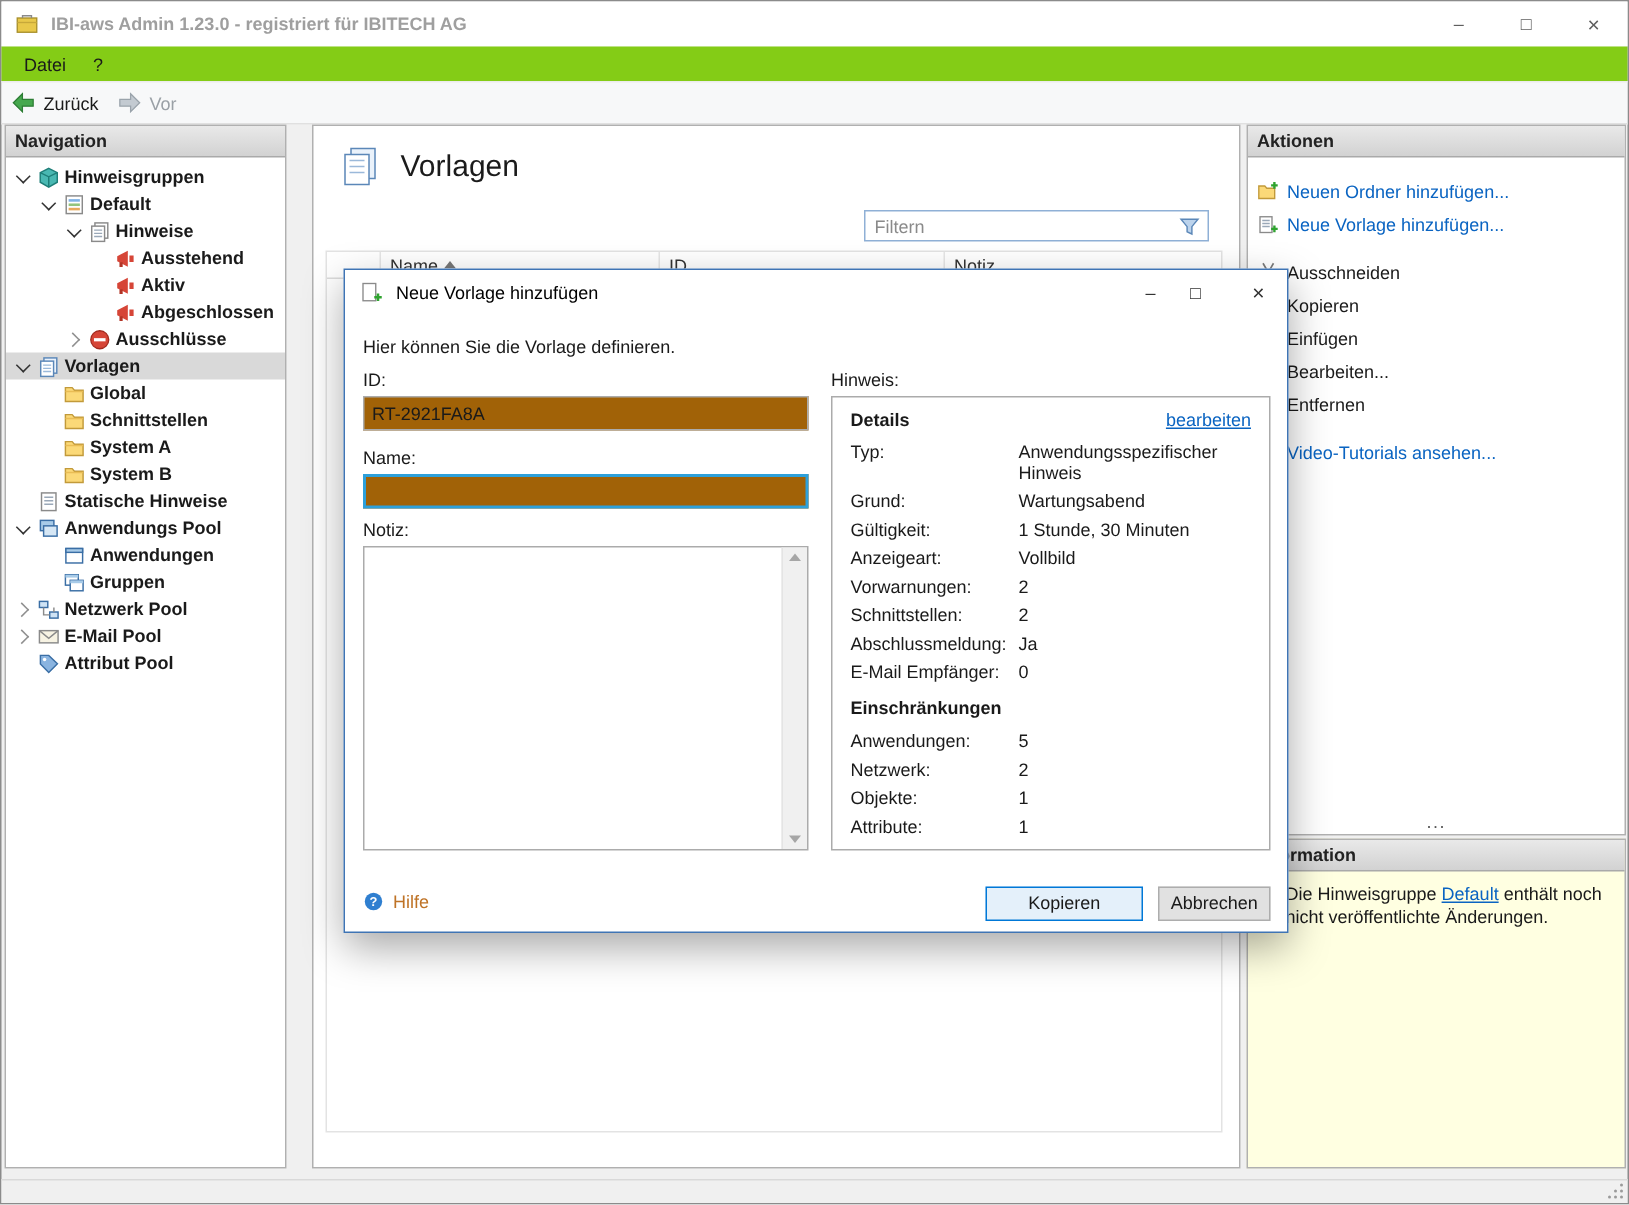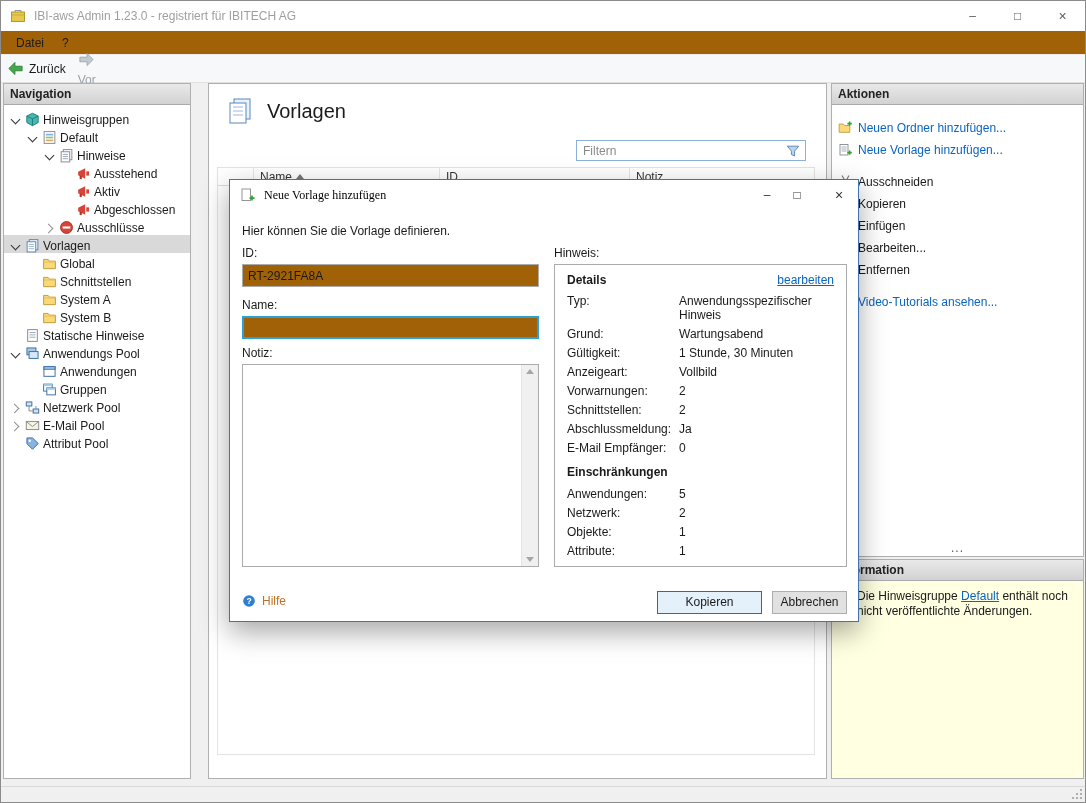--- a/index.html
+++ b/index.html
@@ -9,40 +9,40 @@
     font-size:12px; color:#1a1a1a; background:#f0f0f0;
     position:relative; overflow:hidden;
   }
   svg { display:block; }
 
   .app { position:absolute; inset:0; border:1px solid #8b8b8b; background:#f0f0f0; }
 
   
   .titlebar { position:absolute; top:0; left:0; right:0; height:30px; background:#fff; display:flex; align-items:center; }
   .app-icon { width:16px; height:16px; margin-left:9px; flex:0 0 16px; }
-  .win-title { margin-left:8px; color:#9f9f9f; white-space:nowrap; }
+  .win-title { margin-left:8px; color:#9f9f9f; white-space:nowrap;font-weight:bold; }
   .win-controls { margin-left:auto; display:flex; height:100%; }
   .win-btn { width:45px; display:flex; align-items:center; justify-content:center; color:#5f5f5f; font-size:12px; }
   .win-btn.close { font-size:14px; }
 
   
-  .menubar { position:absolute; top:30px; left:0; right:0; height:23px; background:#a16207; display:flex; align-items:center; padding-left:6px; }
+  .menubar { position:absolute; top:30px; left:0; right:0; height:23px; background:#84cc16; display:flex; align-items:center; padding-left:6px; }
   .menu-item { padding:3px 9px; white-space:nowrap; }
   .toolbar { position:absolute; top:53px; left:0; right:0; height:29px; background:#f7f8f9; border-top:1px solid #ececec; border-bottom:1px solid #e0e0e0; display:flex; align-items:center; padding-left:6px; gap:12px; }
   .tool-btn { display:flex; align-items:center; gap:5px; white-space:nowrap; }
   .tool-btn .t-ic { width:17px; height:17px; }
-  .tool-btn.disabled { color:#9aa0a6;flex-direction:column; }
+  .tool-btn.disabled { color:#9aa0a6; }
 
   
   .panel-header { height:21px; background:linear-gradient(#e9e9e9,#d2d2d2); border-bottom:1px solid #aaaaaa; display:flex; align-items:center; padding:0 6px; font-weight:bold; color:#222; white-space:nowrap; overflow:hidden; }
 
   
   .nav-panel { position:absolute; top:82px; left:2px; width:188px; bottom:23px; background:#fff; border:1px solid #b0b0b0; overflow:hidden; }
   .tree { padding-top:4px; }
-  .trow { height:18px; display:flex; align-items:flex-end; gap:3px; white-space:nowrap; }
+  .trow { height:18px; display:flex; align-items:center; gap:3px; white-space:nowrap;font-weight:bold; }
   .trow.sel { background:#d9d9d9; }
   .chev { width:14px; height:14px; flex:0 0 14px; position:relative; }
   .chev.open::after { content:""; position:absolute; left:4px; top:3px; width:6px; height:6px; border-right:1.6px solid #333; border-bottom:1.6px solid #333; transform:rotate(45deg); }
   .chev.closed::after { content:""; position:absolute; left:3px; top:4px; width:6px; height:6px; border-right:1.4px solid #8f8f8f; border-bottom:1.4px solid #8f8f8f; transform:rotate(-45deg); }
   .ti { width:15px; height:15px; flex:0 0 15px; }
 
   
   .content-panel { position:absolute; top:82px; left:207px; width:619px; bottom:23px; background:#fff; border:1px solid #b0b0b0; overflow:hidden; }
   .content-header { display:flex; align-items:center; gap:12px; padding:12px 0 0 16px; height:42px; }
   .page-icon { width:30px; height:30px; }
@@ -78,21 +78,21 @@
   .info-link { color:#0a64c2; text-decoration:underline; }
 
   
   .statusbar { position:absolute; left:0; right:0; bottom:0; height:16px; background:#f0f0f0; border-top:1px solid #d9d9d9; }
   .grip { position:absolute; right:2px; bottom:2px; width:12px; height:12px; }
 
   
   .dialog { position:absolute; left:228px; top:178px; width:630px; height:443px; background:#fff; border:1px solid #3f74b4; box-shadow:0 10px 26px rgba(0,0,0,.35); z-index:50; }
   .dlg-titlebar { height:30px; display:flex; align-items:center; }
   .dlg-icon { width:16px; height:16px; margin-left:10px; flex:0 0 16px; }
-  .dlg-title { margin-left:8px; color:#000; white-space:nowrap;font-family:Liberation Serif, serif; }
+  .dlg-title { margin-left:8px; color:#000; white-space:nowrap; }
   .dlg-controls { margin-left:auto; display:flex; height:100%; }
   .dlg-btn { width:30px; display:flex; align-items:center; justify-content:center; color:#333; }
   .dlg-btn.close { width:38px; margin-left:8px; font-size:14px; }
   .dlg-desc { position:absolute; left:12px; top:44px; white-space:nowrap; }
   .flabel { position:absolute; left:12px; white-space:nowrap; }
   .lab-id { top:66px; } .lab-name { top:118px; } .lab-note { top:166px; }
   .inp { position:absolute; left:12px; width:297px; height:23px; border:1px solid #ababab; padding:0 5px; font:inherit; color:#1a1a1a; background:#a16207; outline:none; }
   .inp-id { top:84px; }
   .inp-name { top:136px; border:2px solid #2da0da; padding:0 4px; }
   .note-wrap { position:absolute; left:12px; top:184px; width:297px; height:203px; border:1px solid #ababab; background:#fff; display:flex; }

